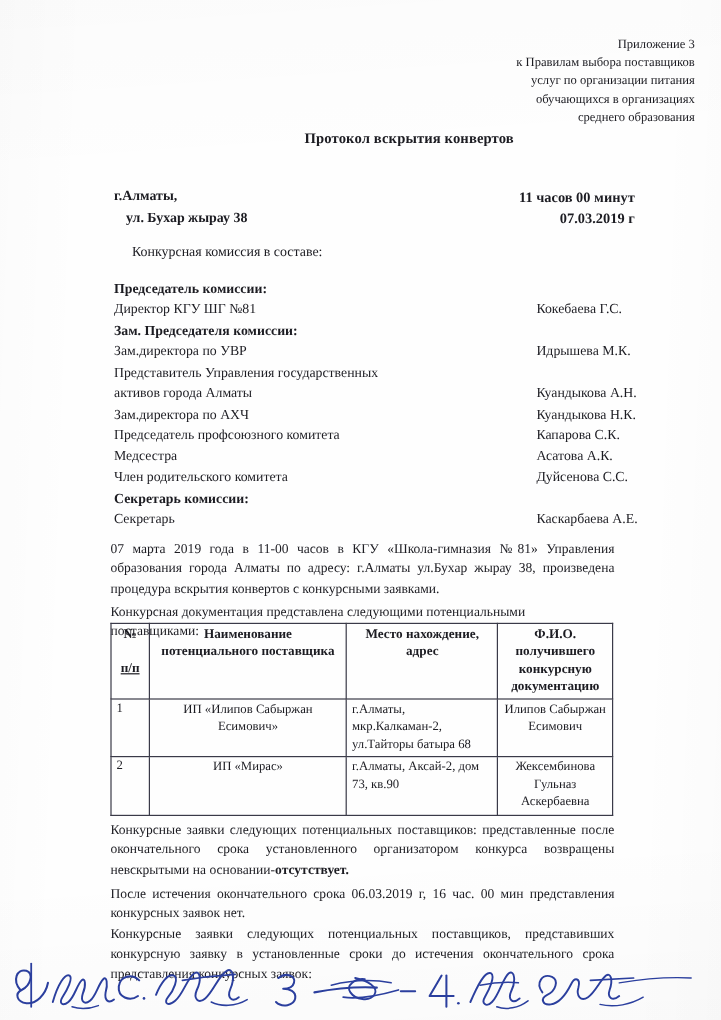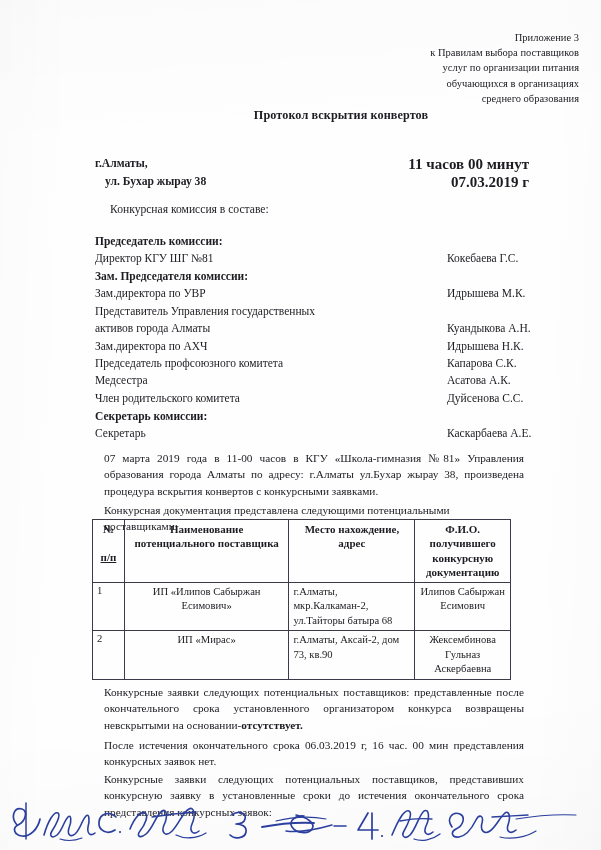--- a/index.html
+++ b/index.html
@@ -61,21 +61,21 @@
     font-weight: bold;
     line-height: 18px;
   }
   .place-block .line2 { padding-left: 10px; }
 
   .time-block {
     position: absolute;
     top: 155px;
     right: 72px;
     text-align: right;
-    font-size: 15px;
+    font-size: 12px;
     font-weight: bold;
     line-height: 18px;
   }
 
   .intro-line {
     position: absolute;
     top: 203px;
     left: 110px;
     font-size: 11.6px;
   }
@@ -106,21 +106,20 @@
   }
   .c-cont { line-height: 17.4px; }
 
   .body-para {
     position: absolute;
     left: 92px;
     width: 420px;
     font-size: 11.3px;
     line-height: 16.4px;
     text-align: justify;
-    margin-left: 12px;
   }
   .p1 { top: 450px; }
   .p-lead { top: 502px; text-align: left; }
 
   table.suppliers {
     position: absolute;
     left: 92px;
     top: 519px;
     width: 419px;
     border-collapse: collapse;
@@ -208,21 +207,21 @@
 
 
     <div class="c-cont">Представитель Управления государственных</div>
     <div class="c-row">
       <span class="c-pos">активов города Алматы</span>
       <span class="c-name">Куандыкова А.Н.</span>
     </div>
 
     <div class="c-row">
       <span class="c-pos">Зам.директора по АХЧ</span>
-      <span class="c-name">Идрышева Н.К.</span>
+      <span class="c-name">Куандыкова Н.К.</span>
     </div>
 
     <div class="c-row">
       <span class="c-pos">Председатель профсоюзного комитета</span>
       <span class="c-name">Капарова С.К.</span>
     </div>
 
     <div class="c-row">
       <span class="c-pos">Медсестра</span>
       <span class="c-name">Асатова  А.К.</span>

